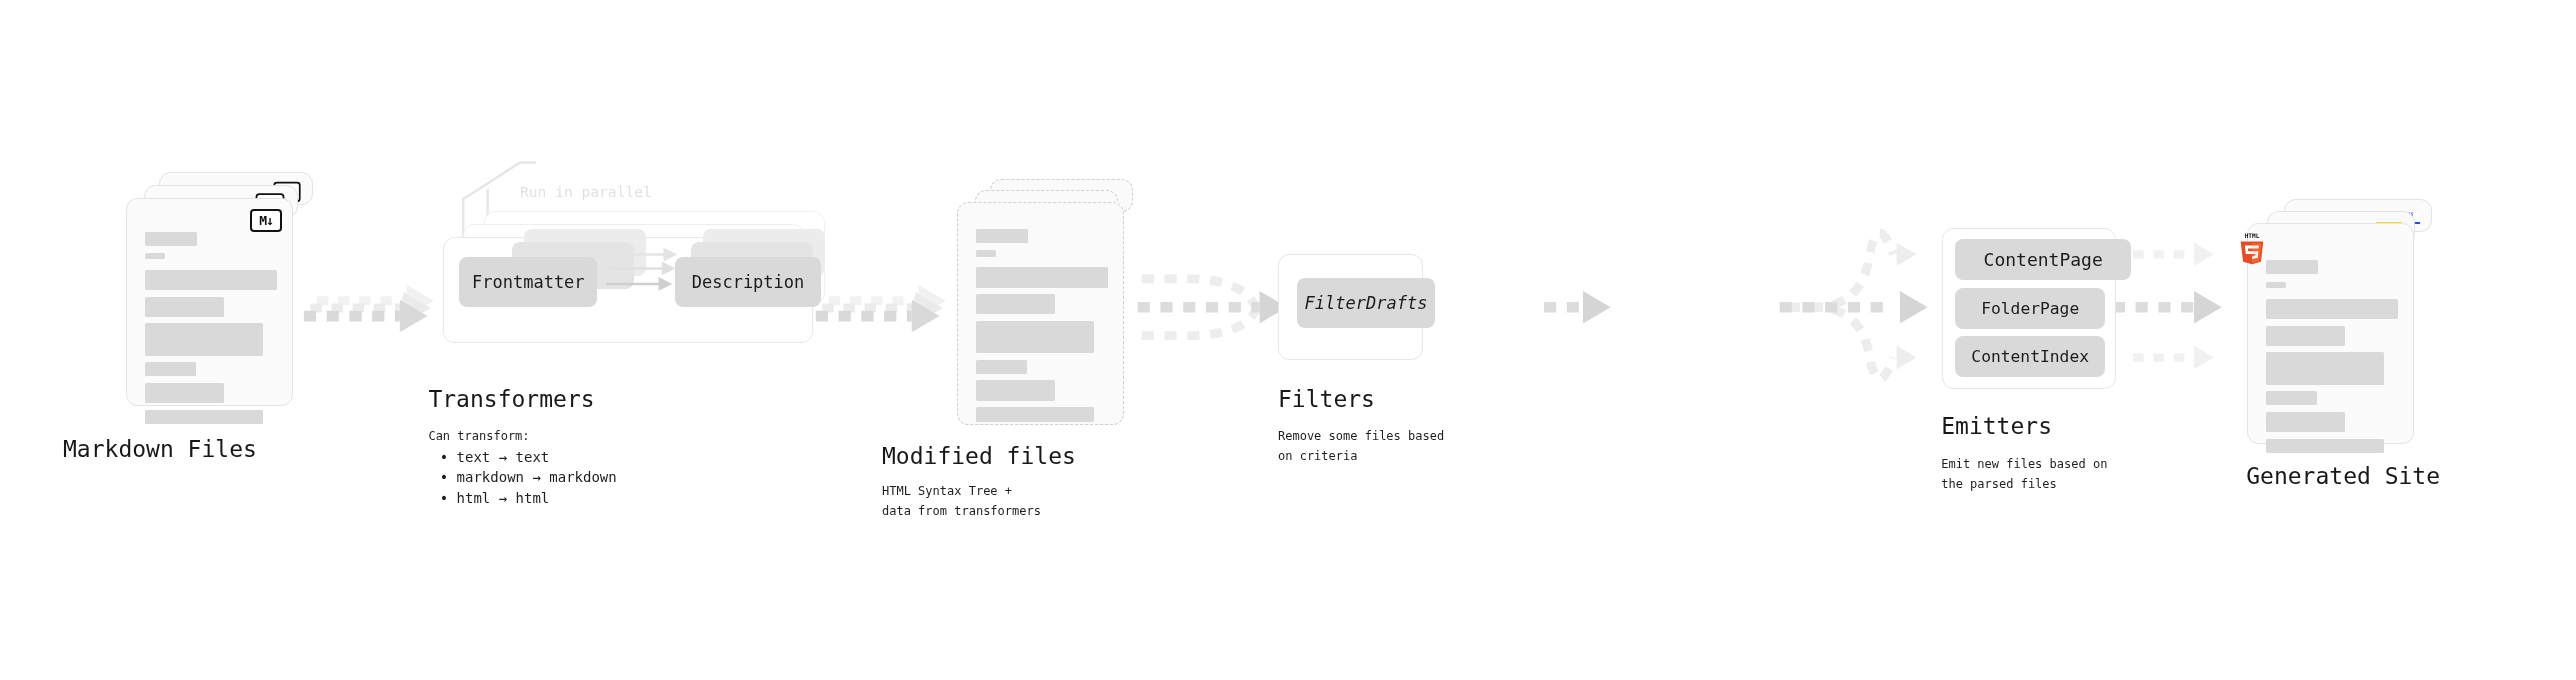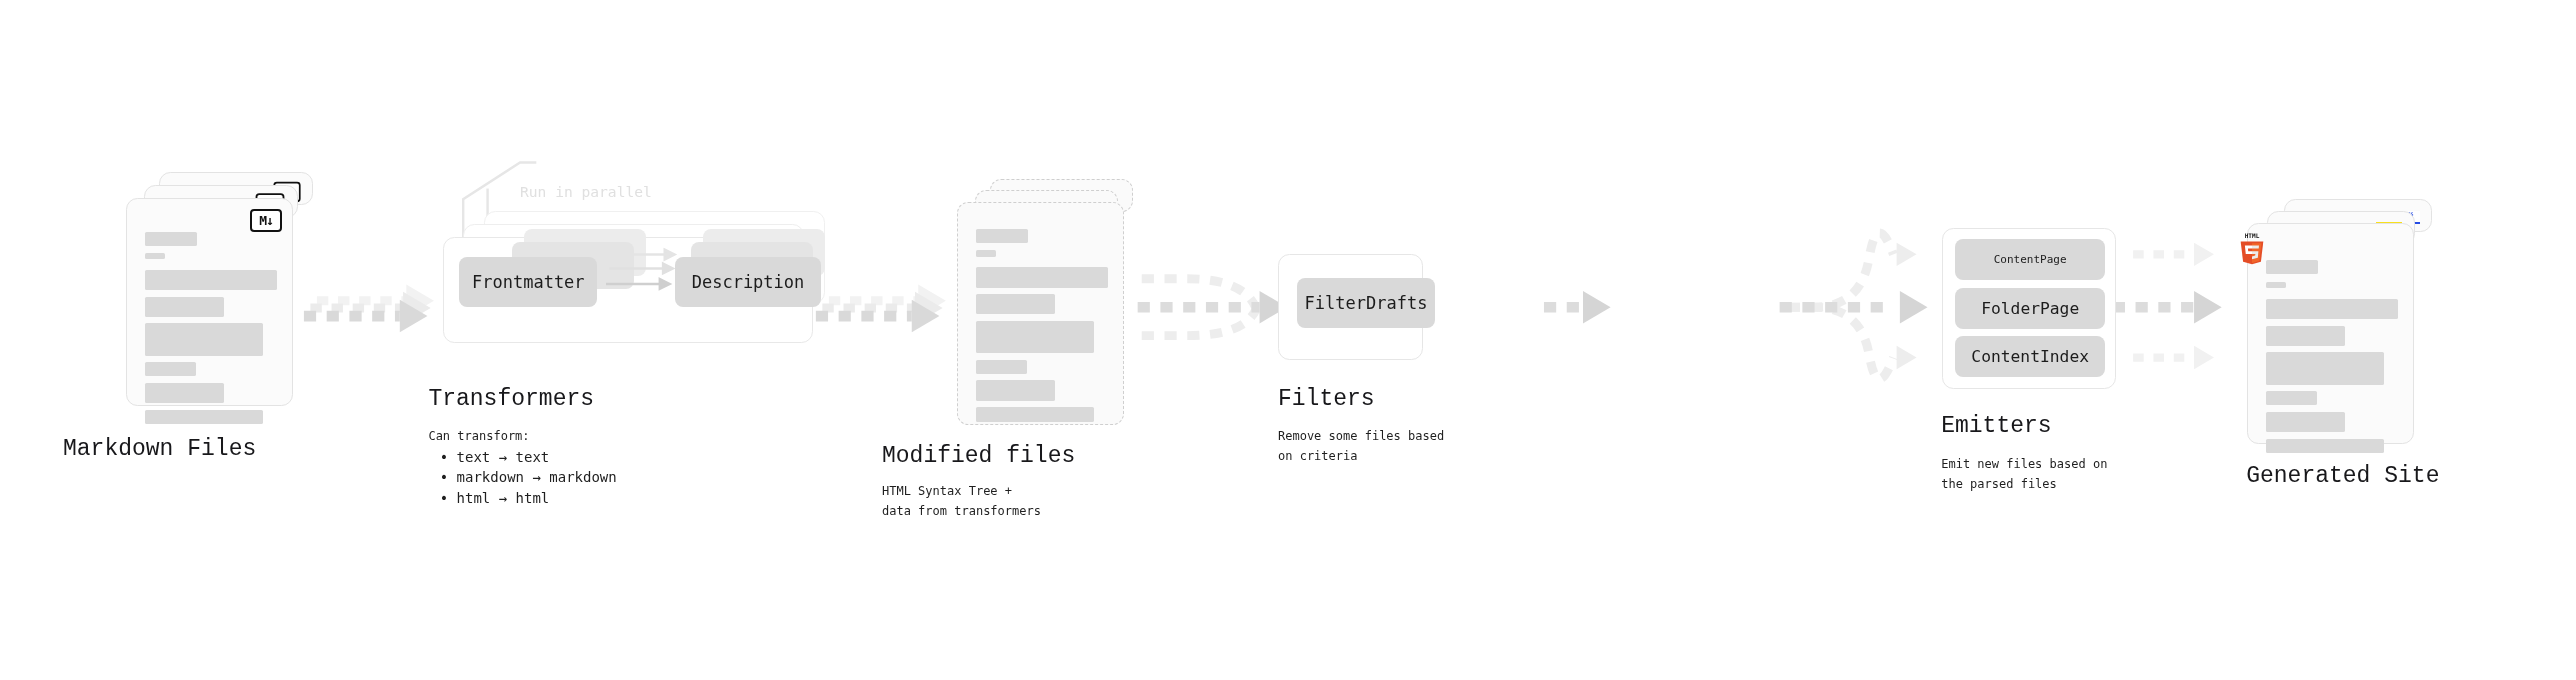--- a/index.html
+++ b/index.html
@@ -51,21 +51,20 @@
     display:flex;align-items:center;justify-content:center;
     font-size:17px;color:#1c1c1c;white-space:nowrap;
   }
   .chip.ghost1{background:#ececec;}
   .chip.ghost2{background:#e4e4e4;}
 
   
   .title{
     position:absolute;font-size:23px;color:#18181b;white-space:nowrap;
     letter-spacing:0px;
-    font-family:Liberation Mono, monospace;
   }
   .sub{
     position:absolute;font-size:12px;line-height:20.3px;color:#1f1f1f;
     white-space:pre;
   }
   .sub-list{position:absolute;font-size:14px;line-height:20.3px;color:#1f1f1f;}
   .sub-list .li{white-space:pre;}
 
   .parallel-label{
     position:absolute;font-size:14.6px;color:#e0e0e0;white-space:nowrap;
@@ -234,34 +233,34 @@
           <div class="bar" style="width:118px;height:14.6px;"></div>
         </div>
       </div>
     </div>
     <div class="title" style="left:-75px;top:264px;">Modified files</div>
     <div class="sub" style="left:-75px;top:302px;">HTML Syntax Tree +
 data from transformers</div>
   </div>
 
   <div class="node" style="left:1278px;top:254px;">
-    <div class="box" style="left:0px;top:0px;width:145px;height:106px;">
+    <div class="box" style="left:0px;top:0px;width:145px;height:106px;font-style:italic;">
       <div class="chip" style="left:18px;top:23px;width:138px;height:50px;">
         <span>FilterDrafts</span>
       </div>
     </div>
     <div class="title" style="left:0px;top:132px;">Filters</div>
     <div class="sub" style="left:0px;top:172px;">Remove some files based
 on criteria</div>
   </div>
 
 
   <div class="node" style="left:1942px;top:228px;">
     <div class="box" style="left:0px;top:0px;width:174px;height:161px;">
-      <div class="chip" style="left:12.2px;top:9.8px;width:150px;height:41px;font-size:11px;">
+      <div class="chip" style="left:12.2px;top:9.8px;width:176px;height:41px;font-size:18px;">
         <span>ContentPage</span>
       </div>
       <div class="chip" style="left:12.2px;top:59px;width:150px;height:41px;font-size:16.3px;">
         <span>FolderPage</span>
       </div>
       <div class="chip" style="left:12.2px;top:107px;width:150px;height:41px;font-size:16.3px;">
         <span>ContentIndex</span>
       </div>
     </div>
     <div class="title" style="left:-0.8px;top:185px;">Emitters</div>

